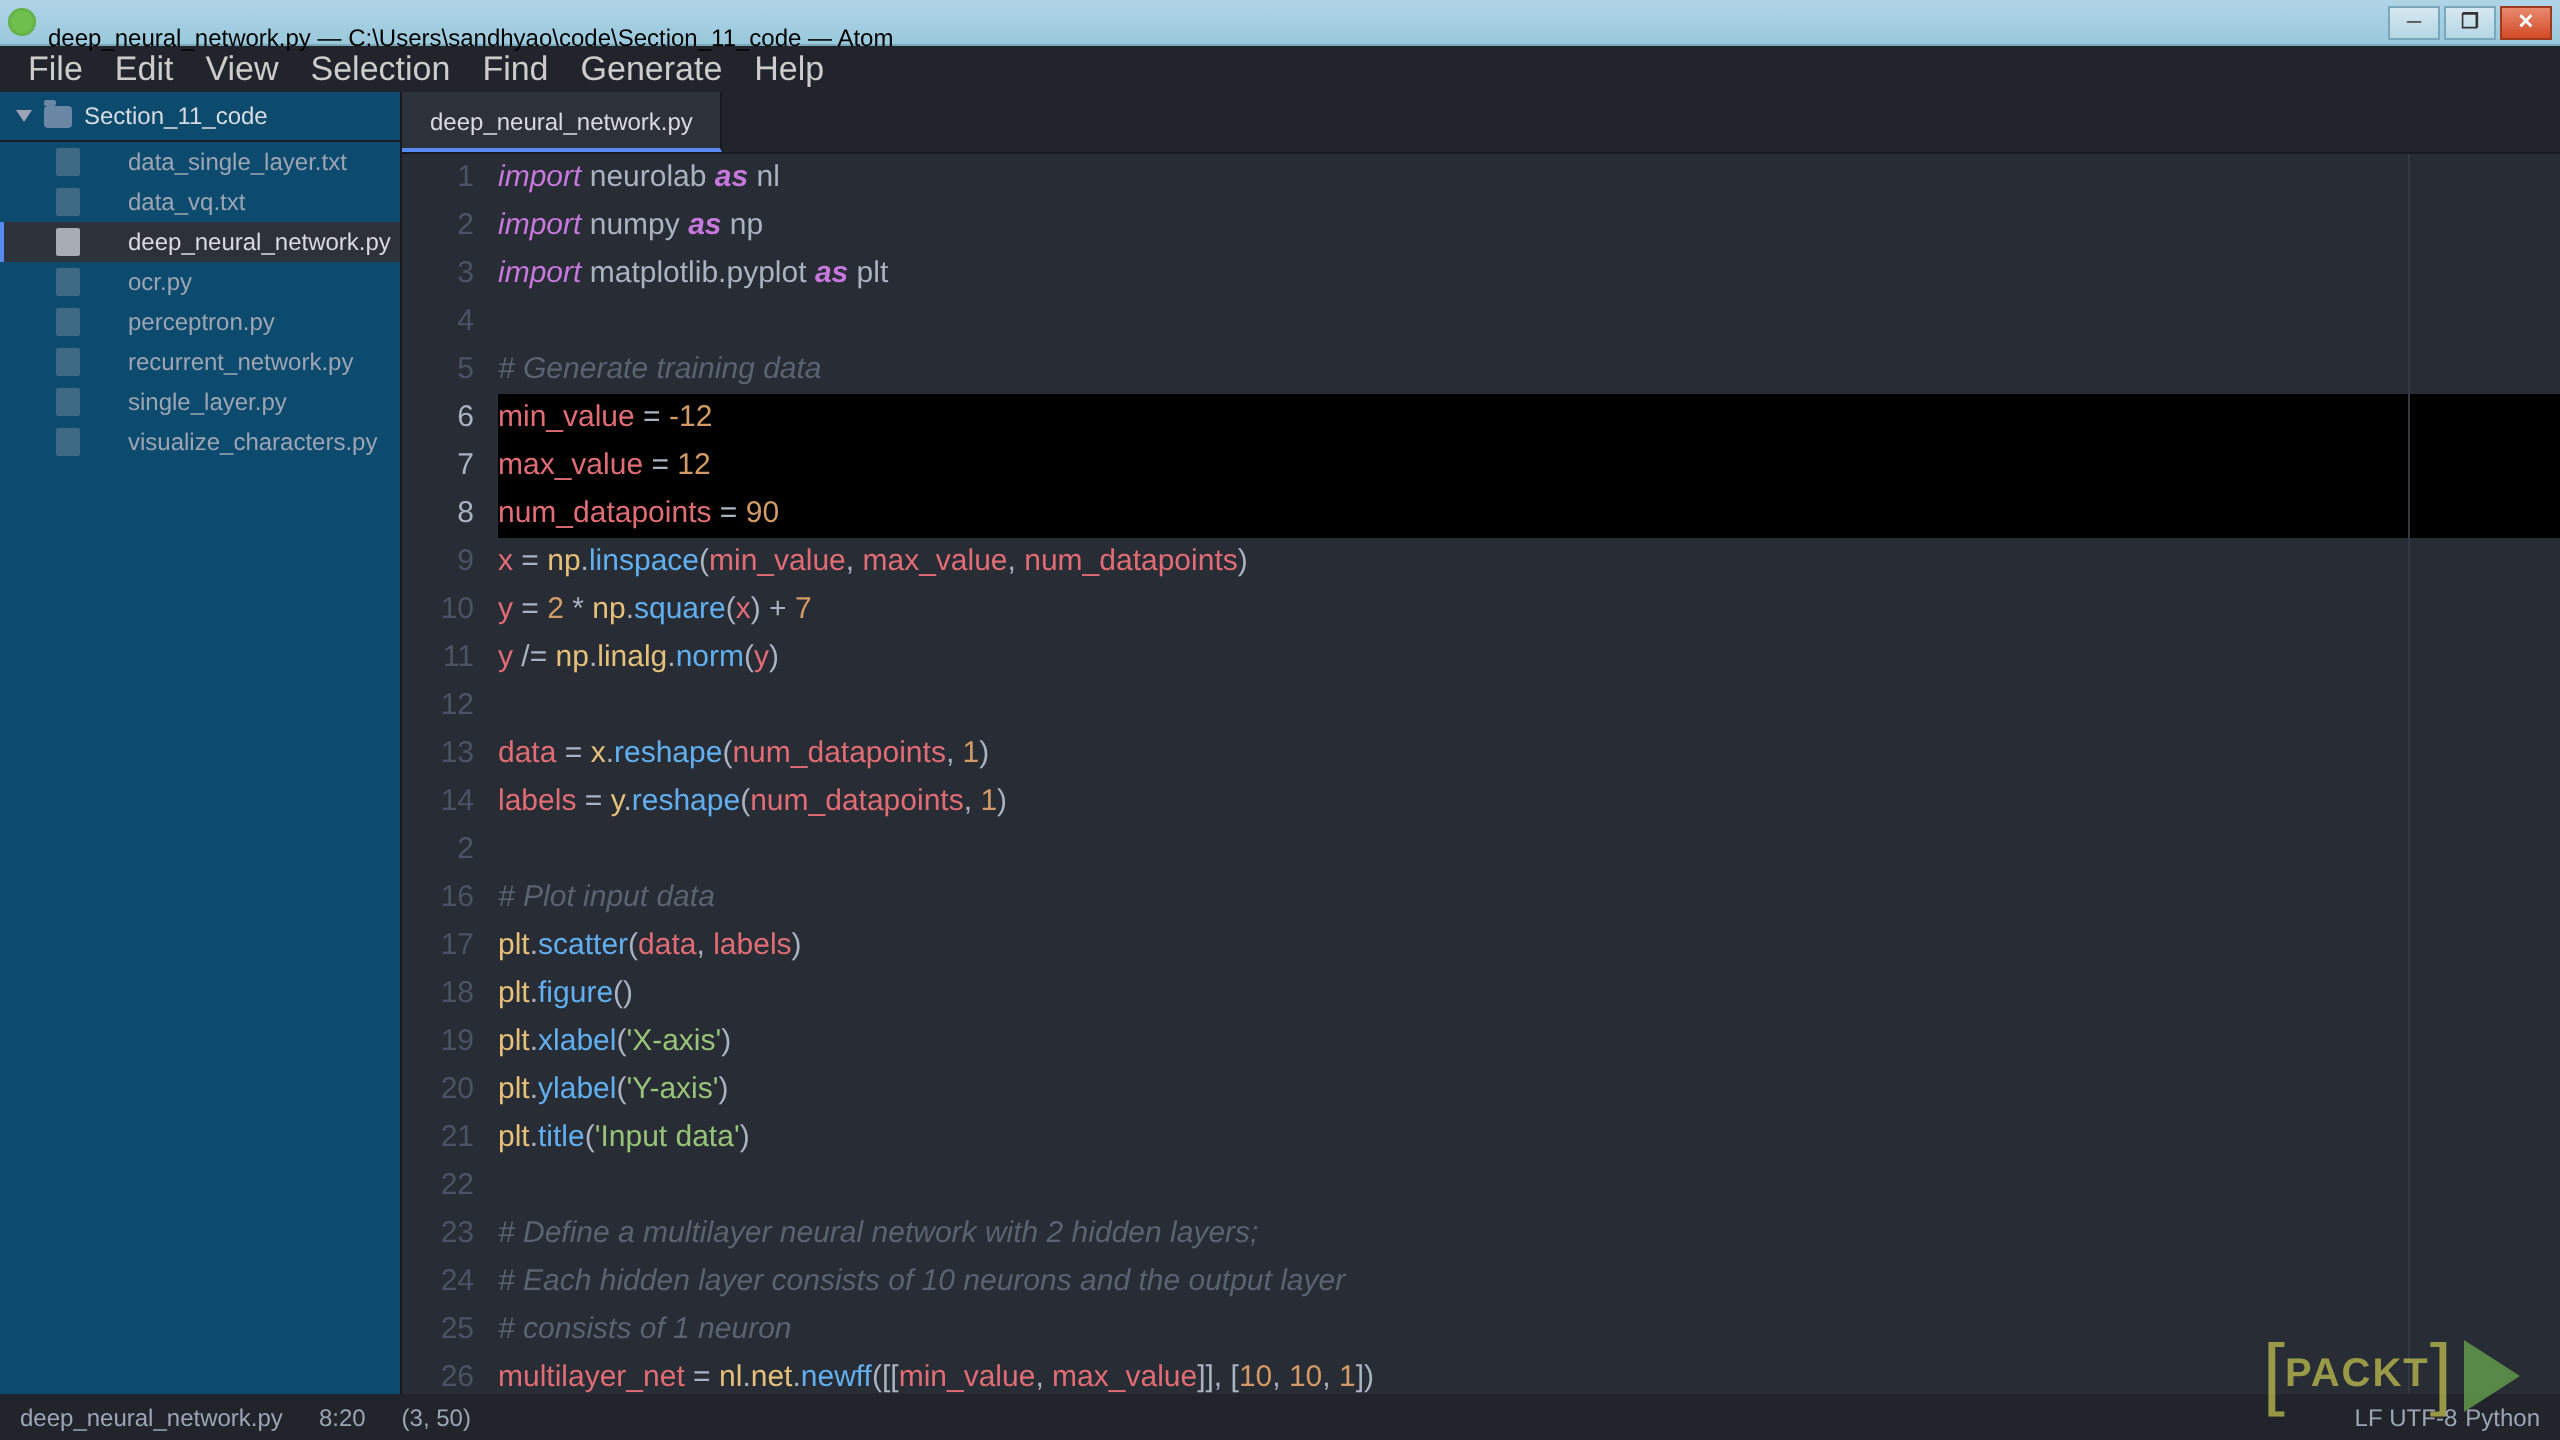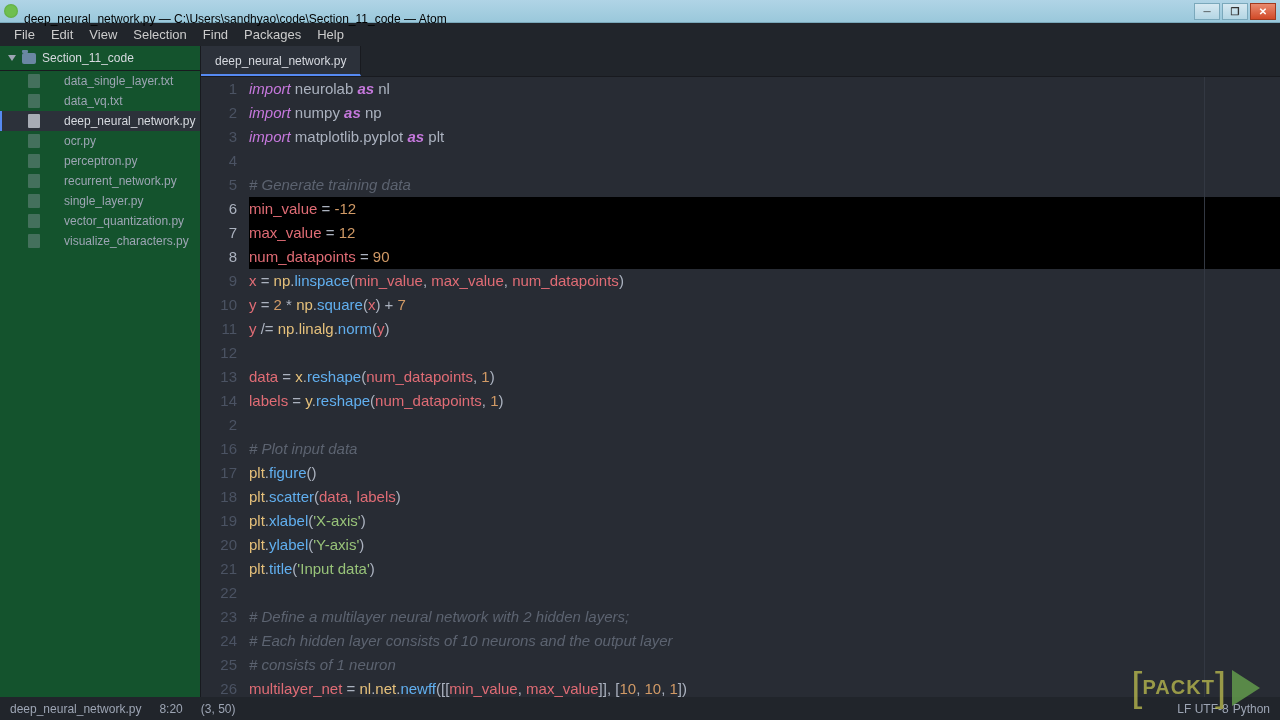--- a/index.html
+++ b/index.html
@@ -8,25 +8,25 @@
 .titlebar { height: 23px; background: linear-gradient(#b0d4e6, #9ac8db); display: flex; align-items: center; padding: 0 4px; border-bottom: 1px solid #7aa8bb; }
 .titlebar .app-icon { width: 14px; height: 14px; background: radial-gradient(circle, #6fbf4f 50%, #4a8f2f); border-radius: 50%; margin-right: 6px; }
 .titlebar .title-text { font-size: 12px; color: #000; flex: 1; margin-top: 16px; }
 .titlebar .win-controls { display: flex; gap: 2px; }
 .titlebar .win-btn { width: 26px; height: 17px; display: flex; align-items: center; justify-content: center; font-size: 10px; font-weight: bold; }
 .titlebar .win-min { background: linear-gradient(#d6e8f1, #b4d6e4); border: 1px solid #7aa8bb; color:#333; }
 .titlebar .win-max { background: linear-gradient(#d6e8f1, #b4d6e4); border: 1px solid #7aa8bb; color:#333; }
 .titlebar .win-close { background: linear-gradient(#e88a6f, #d24a28); border: 1px solid #a03a1f; color: #fff; }
 
 .menubar { height: 23px; background: #21252b; display: flex; align-items: center; padding: 0 6px; }
-.menubar .menu-item { color: #ccc; font-size: 13px; padding: 3px 8px; cursor: default; }
+.menubar .menu-item { color: #ccc; font-size: 17px; padding: 3px 8px; cursor: default; }
 
 .main-area { display: flex; height: calc(720px - 23px - 23px - 23px); background: #282c34; }
 
-.sidebar { width: 201px; background: #14532d; border-right: 1px solid #181a1f; display: flex; flex-direction: column; }
+.sidebar { width: 201px; background: #0c4a6e; border-right: 1px solid #181a1f; display: flex; flex-direction: column; }
 .project-header { display: flex; align-items: center; gap: 6px; padding: 5px 8px; border-bottom: 1px solid #181a1f; }
 .project-header .chev { width: 8px; height: 8px; border-left: 4px solid transparent; border-right: 4px solid transparent; border-top: 6px solid #9da5b4; transform: translateY(1px); }
 .project-header .folder-ic { width: 14px; height: 11px; background: #6a87a3; border-radius: 2px; position: relative; }
 .project-header .folder-ic::before { content:""; position:absolute; top:-3px; left:0; width:6px; height:3px; background:#6a87a3; border-radius:1px; }
 .project-header .pname { color: #d7dae0; font-size: 12px; }
 .file-list { list-style: none; }
 .file-list li { display: flex; gap: 24px; padding: 3px 10px 3px 28px; color: #9da5b4; font-size: 12px; cursor: default; }
 .file-list li.active { background: #2c313a; color: #d7dae0; border-left: 2px solid #568af2; padding-left: 26px; }
 .file-ic { width: 12px; height: 14px; background: #9da5b4; border-radius: 1px; position: relative; flex-shrink: 0; opacity: 0.35; }
 .file-list li.active .file-ic { opacity: 0.8; background:#c8ccd4; }
@@ -76,21 +76,21 @@
     <div class="win-btn win-close">✕</div>
   </div>
 </div>
 
 <div class="menubar" id="menubar">
     <span class="menu-item">File</span>
     <span class="menu-item">Edit</span>
     <span class="menu-item">View</span>
     <span class="menu-item">Selection</span>
     <span class="menu-item">Find</span>
-    <span class="menu-item">Packages</span>
+    <span class="menu-item">Generate</span>
     <span class="menu-item">Help</span>
   </div>
 
 <div class="main-area">
   <div class="sidebar">
     <div class="project-header">
       <span class="chev"></span>
       <span class="folder-ic"></span>
       <span class="pname">Section_11_code</span>
     </div>
@@ -115,24 +115,20 @@
           <span class="file-ic"></span>
           <span>perceptron.py</span>
         </li>
         <li>
           <span class="file-ic"></span>
           <span>recurrent_network.py</span>
         </li>
         <li>
           <span class="file-ic"></span>
           <span>single_layer.py</span>
-        </li>
-        <li>
-          <span class="file-ic"></span>
-          <span>vector_quantization.py</span>
         </li>
         <li>
           <span class="file-ic"></span>
           <span>visualize_characters.py</span>
         </li>
       </ul>
   </div>
 
   <div class="editor-wrap">
     <div class="tab-bar">
@@ -178,22 +174,22 @@
           <div class="line hl"><span class="tok-var">max_value</span><span class="tok-op"> = </span><span class="tok-num">12</span></div>
           <div class="line hl"><span class="tok-var">num_datapoints</span><span class="tok-op"> = </span><span class="tok-num">90</span></div>
           <div class="line"><span class="tok-var">x</span><span class="tok-op"> = </span><span class="tok-obj">np</span><span class="tok-op">.</span><span class="tok-fn">linspace</span><span class="tok-op">(</span><span class="tok-var">min_value</span><span class="tok-op">, </span><span class="tok-var">max_value</span><span class="tok-op">, </span><span class="tok-var">num_datapoints</span><span class="tok-op">)</span></div>
           <div class="line"><span class="tok-var">y</span><span class="tok-op"> = </span><span class="tok-num">2</span><span class="tok-op"> * </span><span class="tok-obj">np</span><span class="tok-op">.</span><span class="tok-fn">square</span><span class="tok-op">(</span><span class="tok-var">x</span><span class="tok-op">) + </span><span class="tok-num">7</span></div>
           <div class="line"><span class="tok-var">y</span><span class="tok-op"> /= </span><span class="tok-obj">np</span><span class="tok-op">.</span><span class="tok-obj">linalg</span><span class="tok-op">.</span><span class="tok-fn">norm</span><span class="tok-op">(</span><span class="tok-var">y</span><span class="tok-op">)</span></div>
           <div class="line"></div>
           <div class="line"><span class="tok-var">data</span><span class="tok-op"> = </span><span class="tok-obj">x</span><span class="tok-op">.</span><span class="tok-fn">reshape</span><span class="tok-op">(</span><span class="tok-var">num_datapoints</span><span class="tok-op">, </span><span class="tok-num">1</span><span class="tok-op">)</span></div>
           <div class="line"><span class="tok-var">labels</span><span class="tok-op"> = </span><span class="tok-obj">y</span><span class="tok-op">.</span><span class="tok-fn">reshape</span><span class="tok-op">(</span><span class="tok-var">num_datapoints</span><span class="tok-op">, </span><span class="tok-num">1</span><span class="tok-op">)</span></div>
           <div class="line"></div>
           <div class="line"><span class="tok-cm"># Plot input data</span></div>
+          <div class="line"><span class="tok-obj">plt</span><span class="tok-op">.</span><span class="tok-fn">scatter</span><span class="tok-op">(</span><span class="tok-var">data</span><span class="tok-op">, </span><span class="tok-var">labels</span><span class="tok-op">)</span></div>
           <div class="line"><span class="tok-obj">plt</span><span class="tok-op">.</span><span class="tok-fn">figure</span><span class="tok-op">()</span></div>
-          <div class="line"><span class="tok-obj">plt</span><span class="tok-op">.</span><span class="tok-fn">scatter</span><span class="tok-op">(</span><span class="tok-var">data</span><span class="tok-op">, </span><span class="tok-var">labels</span><span class="tok-op">)</span></div>
           <div class="line"><span class="tok-obj">plt</span><span class="tok-op">.</span><span class="tok-fn">xlabel</span><span class="tok-op">(</span><span class="tok-str">'X-axis'</span><span class="tok-op">)</span></div>
           <div class="line"><span class="tok-obj">plt</span><span class="tok-op">.</span><span class="tok-fn">ylabel</span><span class="tok-op">(</span><span class="tok-str">'Y-axis'</span><span class="tok-op">)</span></div>
           <div class="line"><span class="tok-obj">plt</span><span class="tok-op">.</span><span class="tok-fn">title</span><span class="tok-op">(</span><span class="tok-str">'Input data'</span><span class="tok-op">)</span></div>
           <div class="line"></div>
           <div class="line"><span class="tok-cm"># Define a multilayer neural network with 2 hidden layers;</span></div>
           <div class="line"><span class="tok-cm"># Each hidden layer consists of 10 neurons and the output layer</span></div>
           <div class="line"><span class="tok-cm"># consists of 1 neuron</span></div>
           <div class="line"><span class="tok-var">multilayer_net</span><span class="tok-op"> = </span><span class="tok-obj">nl</span><span class="tok-op">.</span><span class="tok-obj">net</span><span class="tok-op">.</span><span class="tok-fn">newff</span><span class="tok-op">([[</span><span class="tok-var">min_value</span><span class="tok-op">, </span><span class="tok-var">max_value</span><span class="tok-op">]], [</span><span class="tok-num">10</span><span class="tok-op">, </span><span class="tok-num">10</span><span class="tok-op">, </span><span class="tok-num">1</span><span class="tok-op">])</span></div>
         </div>
     </div>

